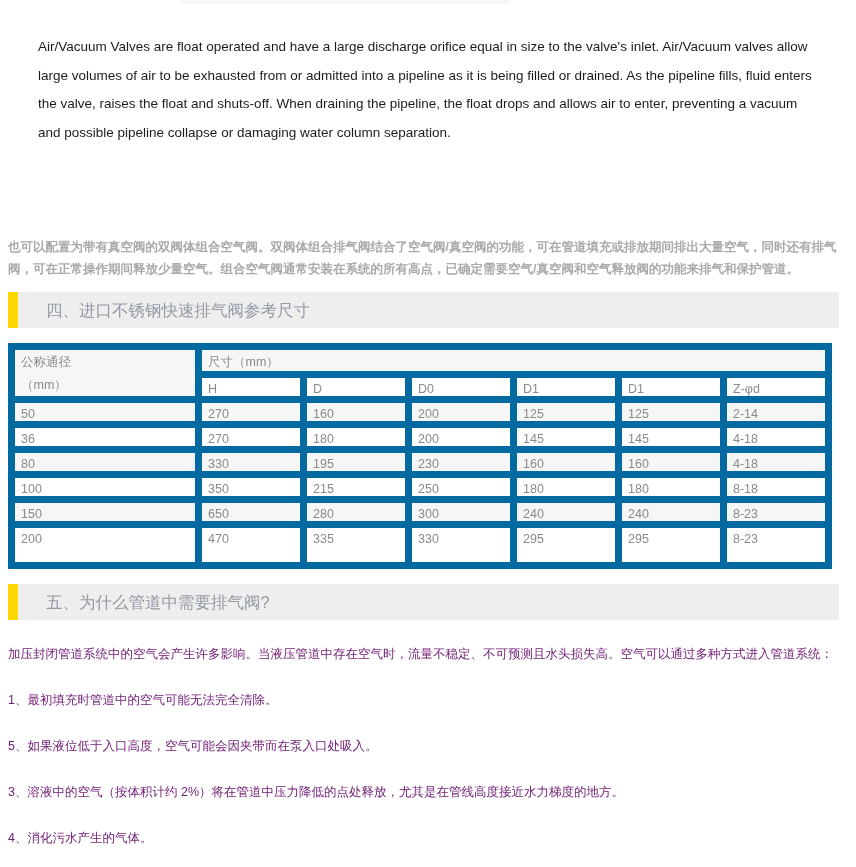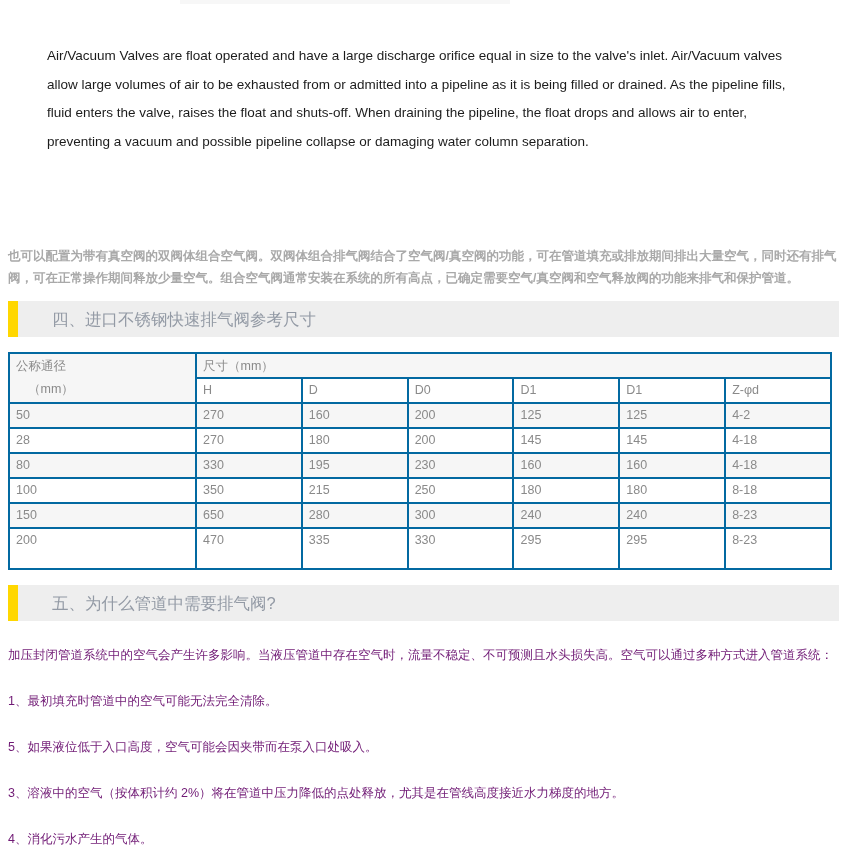--- a/index.html
+++ b/index.html
@@ -16,21 +16,21 @@
   
   .top-strip {
     position: absolute;
     left: 180px; top: 0;
     width: 330px; height: 4px;
     background: #f7f7f7;
   }
 
   
   .intro-en {
-    margin: 17px;
+    margin: 8px;
     padding: 25px 26px 0 30px;
     font-size: 13.5px;
     line-height: 28.5px;
     color: #1c1c1c;
   }
 
   
   .intro-cn {
     margin: 90px 10px 0 8px;
     font-size: 12.5px;
@@ -48,53 +48,53 @@
     background: #eeeeee;
   }
   .band .accent-bar {
     position: absolute;
     left: 0; top: 0;
     width: 10px; height: 36px;
     background: #ffd700;
   }
   .band .band-title {
     position: absolute;
-    left: 44px; top: 0;
+    left: 38px; top: 0;
     line-height: 37px;
     font-size: 16.5px;
     color: #939aa5;
     white-space: nowrap;
   }
   .band.second { margin-top: 15px; text-decoration: underline; }
 
   
   table.dims {
     margin: 15px 0 0 8px;
     width: 824px;
     border-collapse: collapse;
     table-layout: fixed;
     font-size: 12.5px;
     color: #8a8a8a;
   }
   table.dims th, table.dims td {
-    border: 2px solid #0369a1;
+    border: 7px solid #0369a1;
     padding: 4px 6px 0 6px;
     height: 25px;
     text-align: left;
     font-weight: normal;
     vertical-align: top;
     overflow: hidden;
     white-space: nowrap;
   }
   table.dims tr.stripe { background: #f6f6f6; }
   table.dims tr.tall th, table.dims tr.tall td { height: 41px; }
   .col-dn  { width: 187px; }
   .col-mid { width: 102px; }
   .col-z   { width: 127px; margin-top: 36px; }
-  .dn-unit { display: block; margin-top: 6px; margin-left: 12px; }
+  .dn-unit { display: block; margin-top: 6px; }
 
   
   .why-p {
     margin: 29px 10px 0 8px;
     font-size: 12.5px;
     line-height: 17px;
     color: #701a75;
   }
   .why-p.first { margin-top: 26px; }
 </style>
@@ -129,24 +129,24 @@
       <th class="col-mid">D1</th>
       <th class="col-z">Z-φd</th>
     </tr>
     <tr class="stripe">
       <td>50</td>
       <td>270</td>
       <td>160</td>
       <td>200</td>
       <td>125</td>
       <td>125</td>
-      <td>4-2</td>
+      <td>2-14</td>
     </tr>
     <tr>
-      <td>28</td>
+      <td>36</td>
       <td>270</td>
       <td>180</td>
       <td>200</td>
       <td>145</td>
       <td>145</td>
       <td>4-18</td>
     </tr>
     <tr class="stripe">
       <td>80</td>
       <td>330</td>

